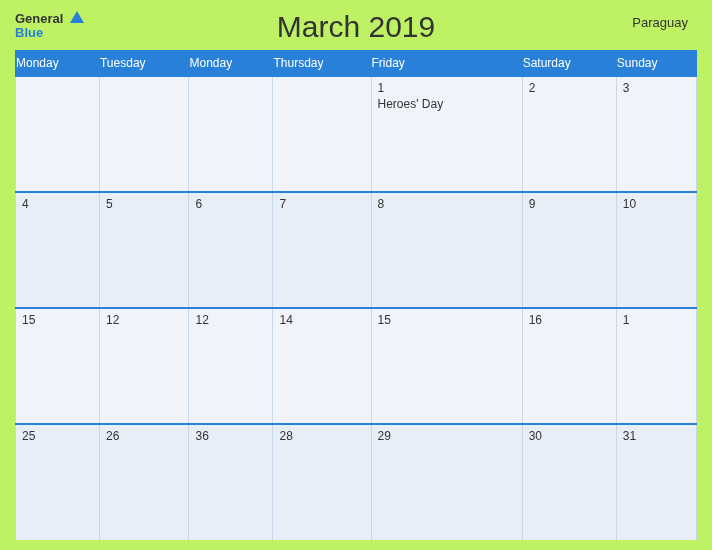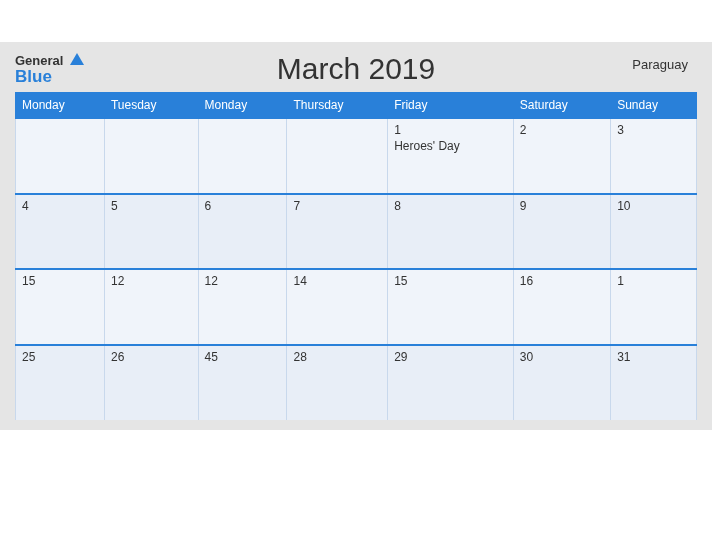--- a/index.html
+++ b/index.html
@@ -7,26 +7,25 @@
       width: 712px;
       height: 550px;
       background: #fff;
       font-family: Arial, sans-serif;
       display: flex;
       flex-direction: column;
       align-items: center;
     }
     .page {
       width: 712px;
-      height: 388px;
-      background: #e5e5e5;
+      height: 550px;
+      background: #bef264;
       padding: 10px 15px;
       display: flex;
       flex-direction: column;
-      margin-top: 42px;
     }
     .header {
       display: flex;
       align-items: center;
       justify-content: center;
       position: relative;
       margin-bottom: 6px;
     }
     .logo {
       position: absolute;
@@ -35,21 +34,21 @@
       display: flex;
       flex-direction: column;
       line-height: 1;
     }
     .logo-general {
       font-size: 13px;
       font-weight: bold;
       color: #333;
     }
     .logo-blue {
-      font-size: 17px;
+      font-size: 13px;
       font-weight: bold;
       color: #2980d9;
     }
     .logo-triangle {
       display: inline-block;
       width: 0;
       height: 0;
       border-left: 7px solid transparent;
       border-right: 7px solid transparent;
       border-bottom: 12px solid #2980d9;
@@ -75,21 +74,21 @@
       border-collapse: collapse;
       flex: 1;
     }
     .calendar thead tr {
       background-color: #2980d9;
     }
     .calendar thead th {
       color: #fff;
       font-size: 12px;
       font-weight: normal;
-      padding: 5px 6px;
+      padding: 5px 0;
       text-align: left;
       border: 1px solid #2980d9;
     }
     .calendar tbody tr {
       background-color: #f0f4fa;
     }
     .calendar tbody tr:nth-child(even) {
       background-color: #e8eef7;
     }
     .calendar tbody td {
@@ -213,21 +212,21 @@
           </td>
         </tr>
         <tr>
           <td>
             <span class="day-number">25</span>
           </td>
           <td>
             <span class="day-number">26</span>
           </td>
           <td>
-            <span class="day-number">45</span>
+            <span class="day-number">36</span>
           </td>
           <td>
             <span class="day-number">28</span>
           </td>
           <td>
             <span class="day-number">29</span>
           </td>
           <td>
             <span class="day-number">30</span>
           </td>

